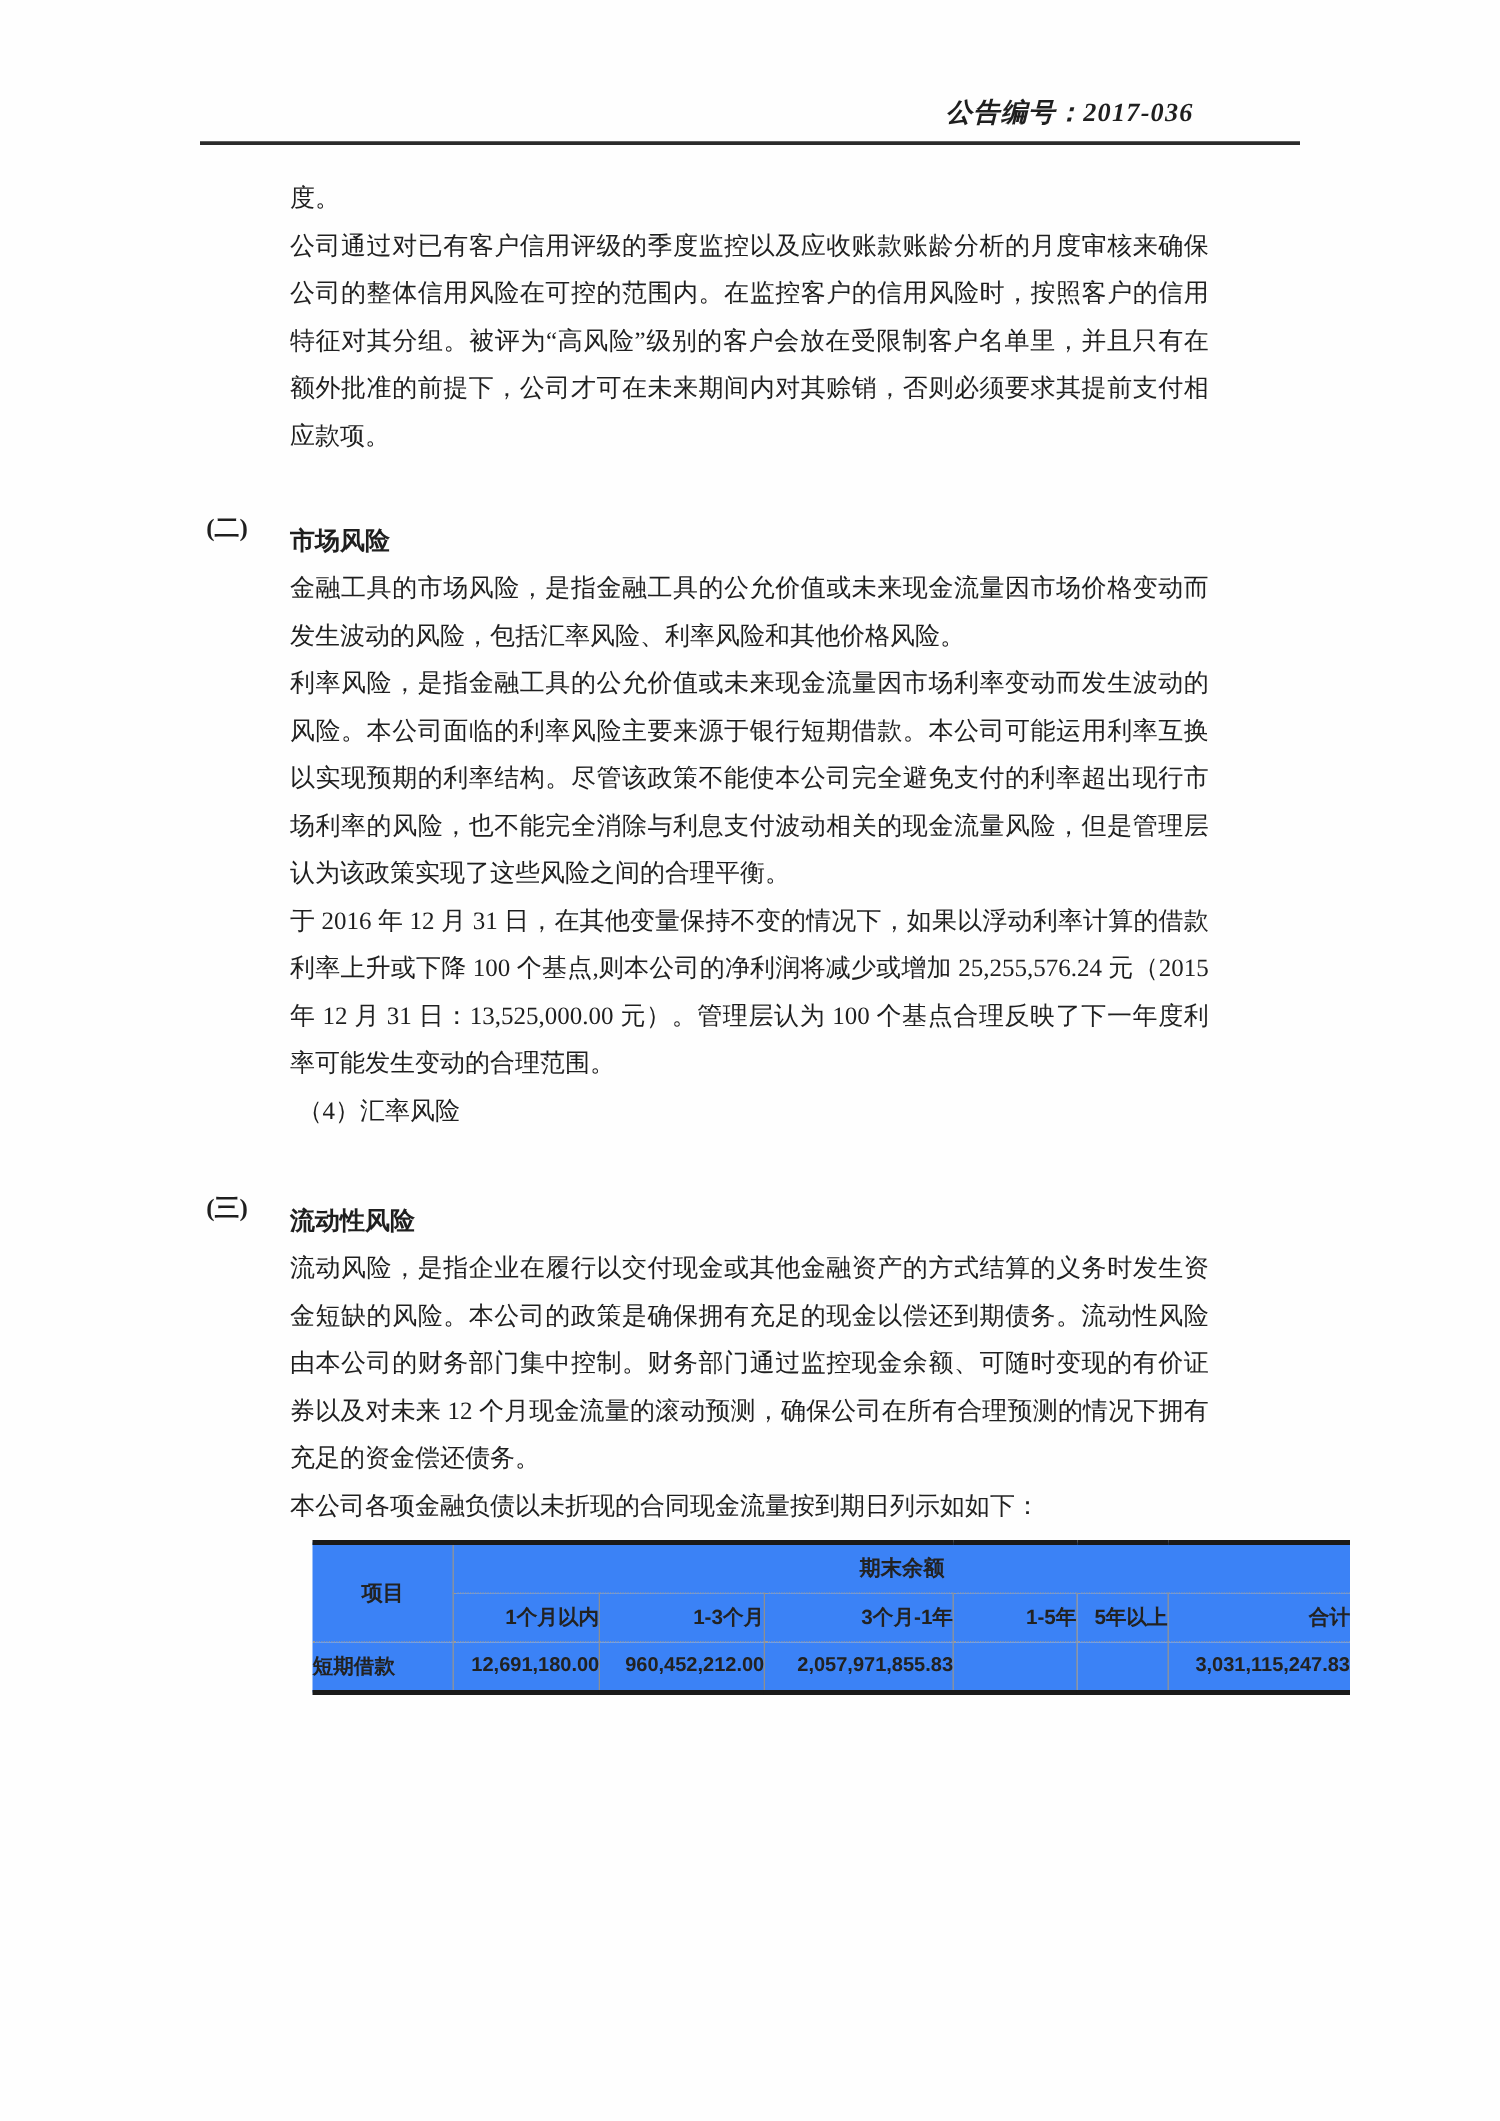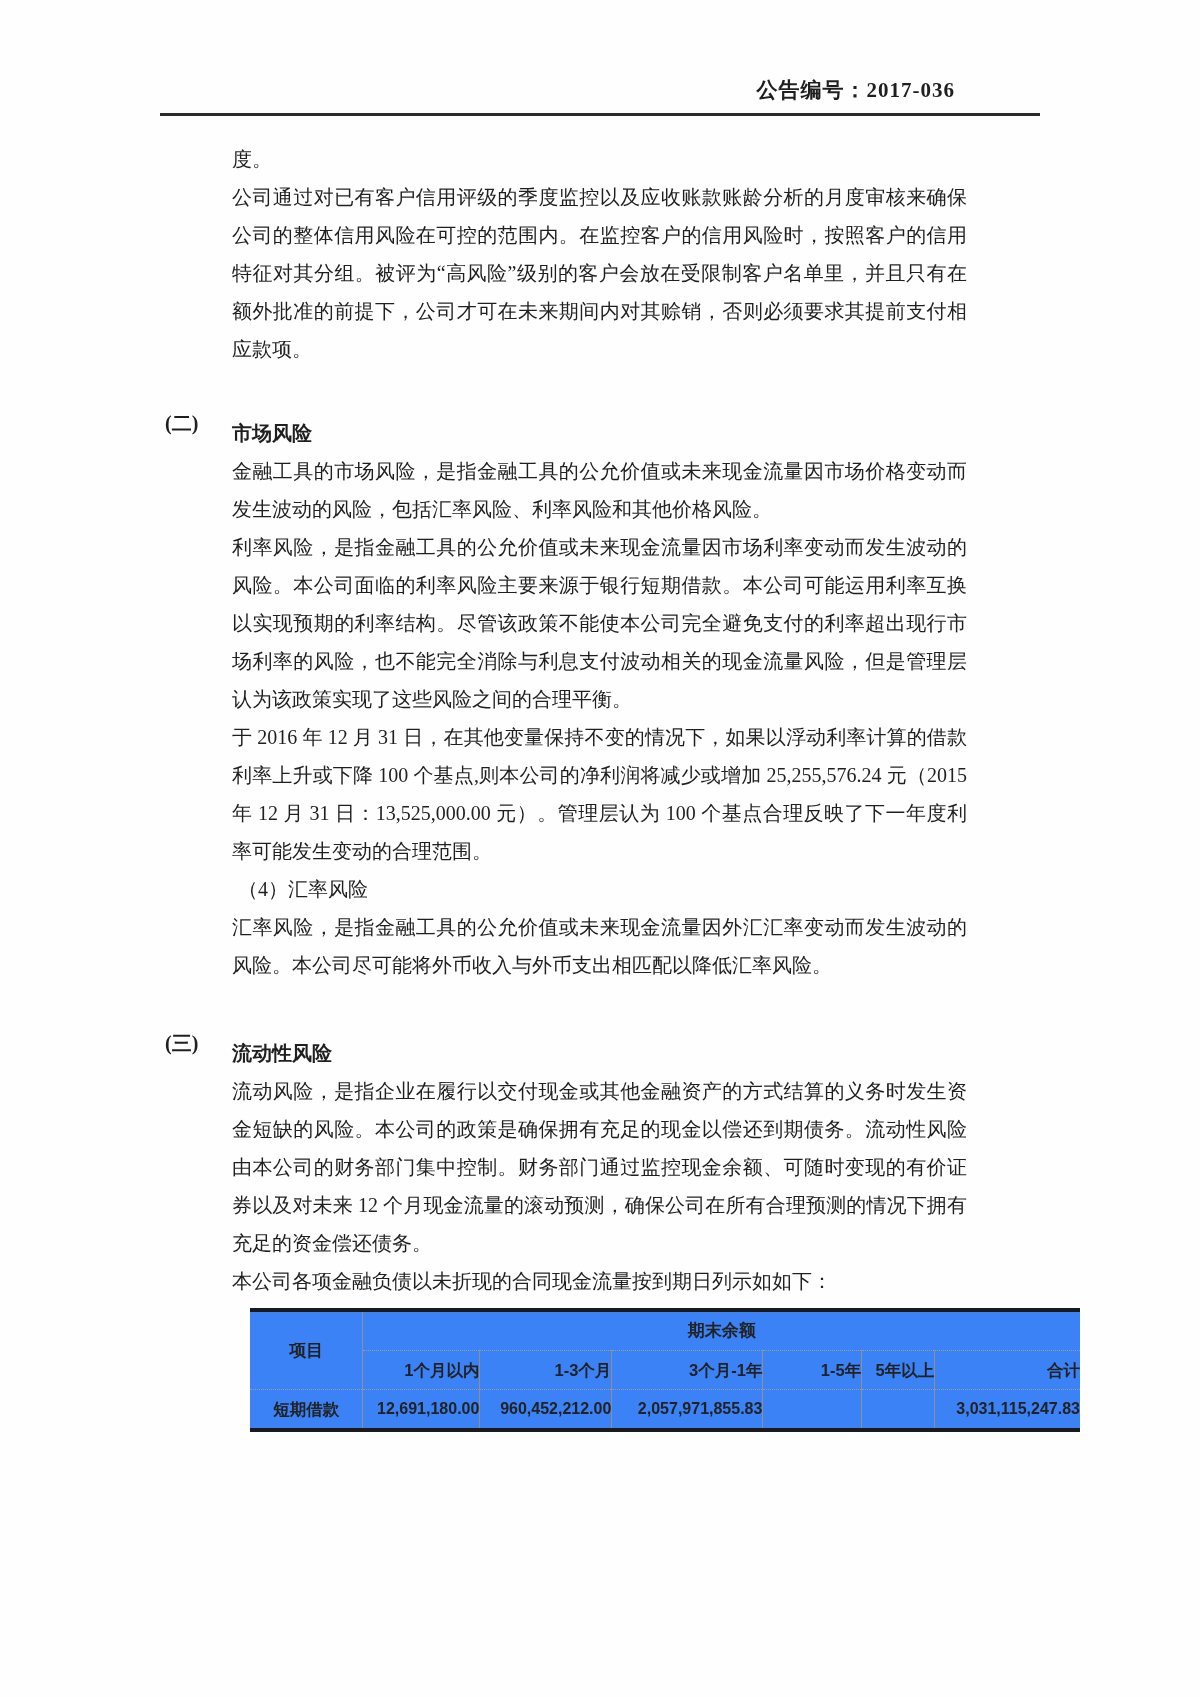--- a/index.html
+++ b/index.html
@@ -16,20 +16,21 @@
   }
 
   
   .doc-header {
     position: absolute;
     left: 160px;
     top: 76px;
     width: 880px;
     border-bottom: 3px solid #2b2b2b;
     padding-bottom: 9px;
+    font-style: italic;
   }
   .doc-number {
     text-align: right;
     padding-right: 85px;
     font-size: 21px;
     font-weight: bold;
     letter-spacing: 1px;
   }
 
   
@@ -102,21 +103,21 @@
     height: 32px;
     font-size: 16.5px;
     text-align: right;
     vertical-align: middle;
     border-bottom: 1px dotted #9a9a9a;
   }
   .v-r { border-right: 1px solid #8f8f8f; }
   .td-item {
     height: 36px;
     font-size: 16.5px;
-    text-align: center;
+    text-align: left;
     vertical-align: middle;
     border-right: 1px solid #8f8f8f;
   }
   .td-num {
     height: 36px;
     font-size: 16px;
     text-align: right;
     padding-right: 12px;
     vertical-align: middle;
   }
@@ -143,21 +144,20 @@
 
     <p>金融工具的市场风险，是指金融工具的公允价值或未来现金流量因市场价格变动而发生波动的风险，包括汇率风险、利率风险和其他价格风险。</p>
 
 
     <p>利率风险，是指金融工具的公允价值或未来现金流量因市场利率变动而发生波动的风险。本公司面临的利率风险主要来源于银行短期借款。本公司可能运用利率互换以实现预期的利率结构。尽管该政策不能使本公司完全避免支付的利率超出现行市场利率的风险，也不能完全消除与利息支付波动相关的现金流量风险，但是管理层认为该政策实现了这些风险之间的合理平衡。</p>
 
     <p>于 2016 年 12 月 31 日，在其他变量保持不变的情况下，如果以浮动利率计算的借款利率上升或下降 100 个基点,则本公司的净利润将减少或增加 25,255,576.24 元（2015 年 12 月 31 日：13,525,000.00 元）。管理层认为 100 个基点合理反映了下一年度利率可能发生变动的合理范围。</p>
 
     <p class="subhead subhead-gap">（4）汇率风险</p>
 
-    <p>汇率风险，是指金融工具的公允价值或未来现金流量因外汇汇率变动而发生波动的风险。本公司尽可能将外币收入与外币支出相匹配以降低汇率风险。</p>
 
     <div class="section sec3">
       <span class="section-num">(三)</span>
       <span class="section-title">流动性风险</span>
     </div>
 
     <p>流动风险，是指企业在履行以交付现金或其他金融资产的方式结算的义务时发生资金短缺的风险。本公司的政策是确保拥有充足的现金以偿还到期债务。流动性风险由本公司的财务部门集中控制。财务部门通过监控现金余额、可随时变现的有价证券以及对未来 12 个月现金流量的滚动预测，确保公司在所有合理预测的情况下拥有充足的资金偿还债务。</p>
 
     <p>本公司各项金融负债以未折现的合同现金流量按到期日列示如如下：</p>
 

